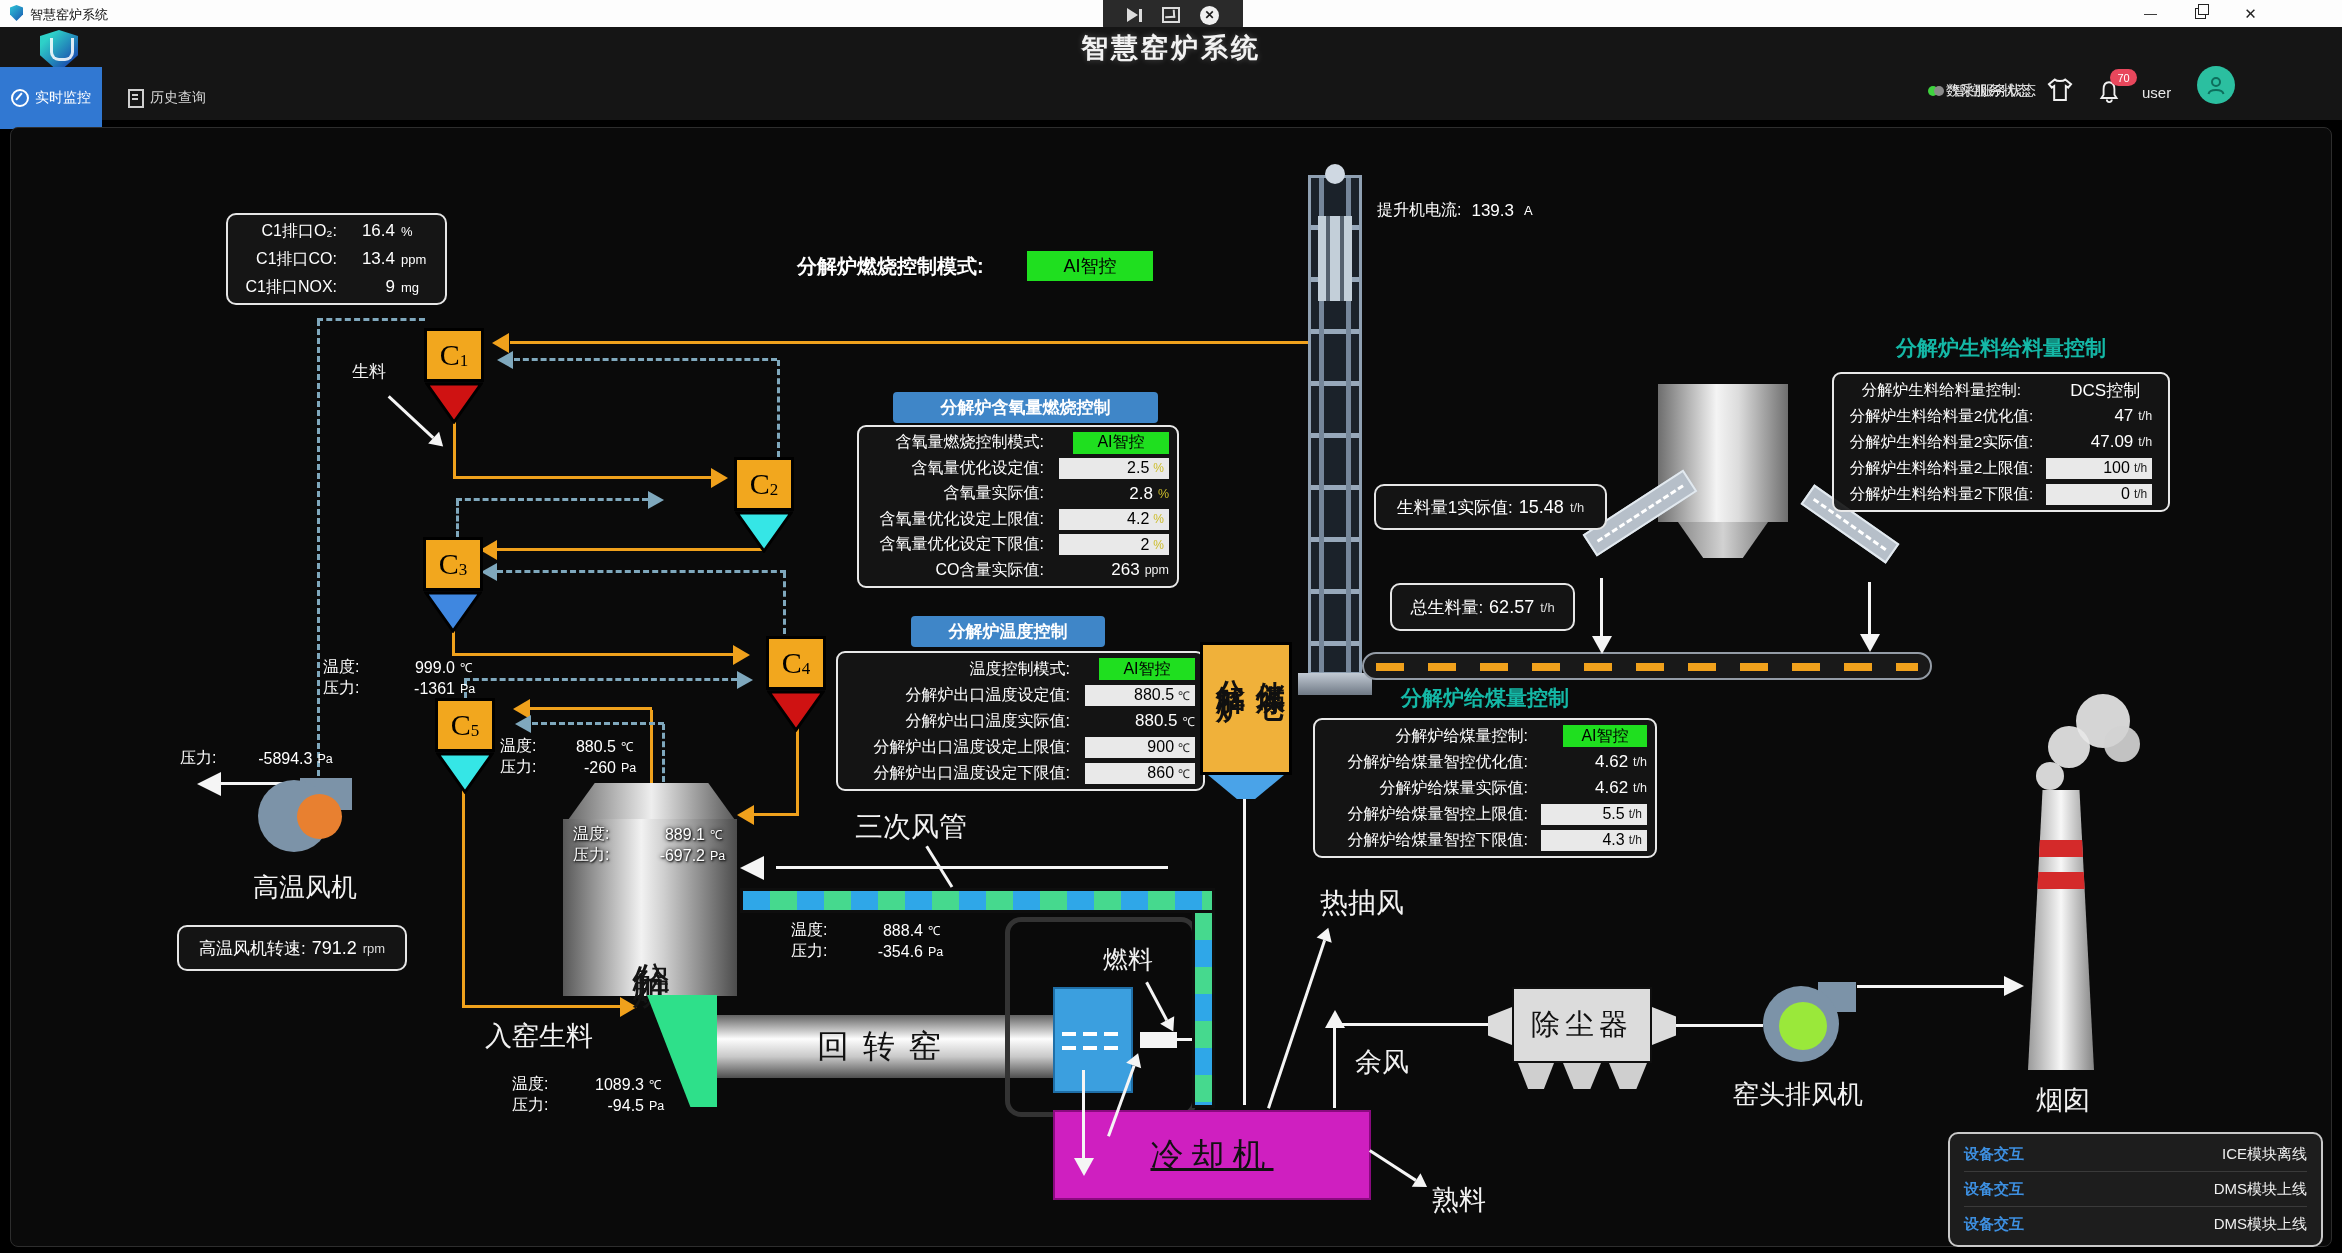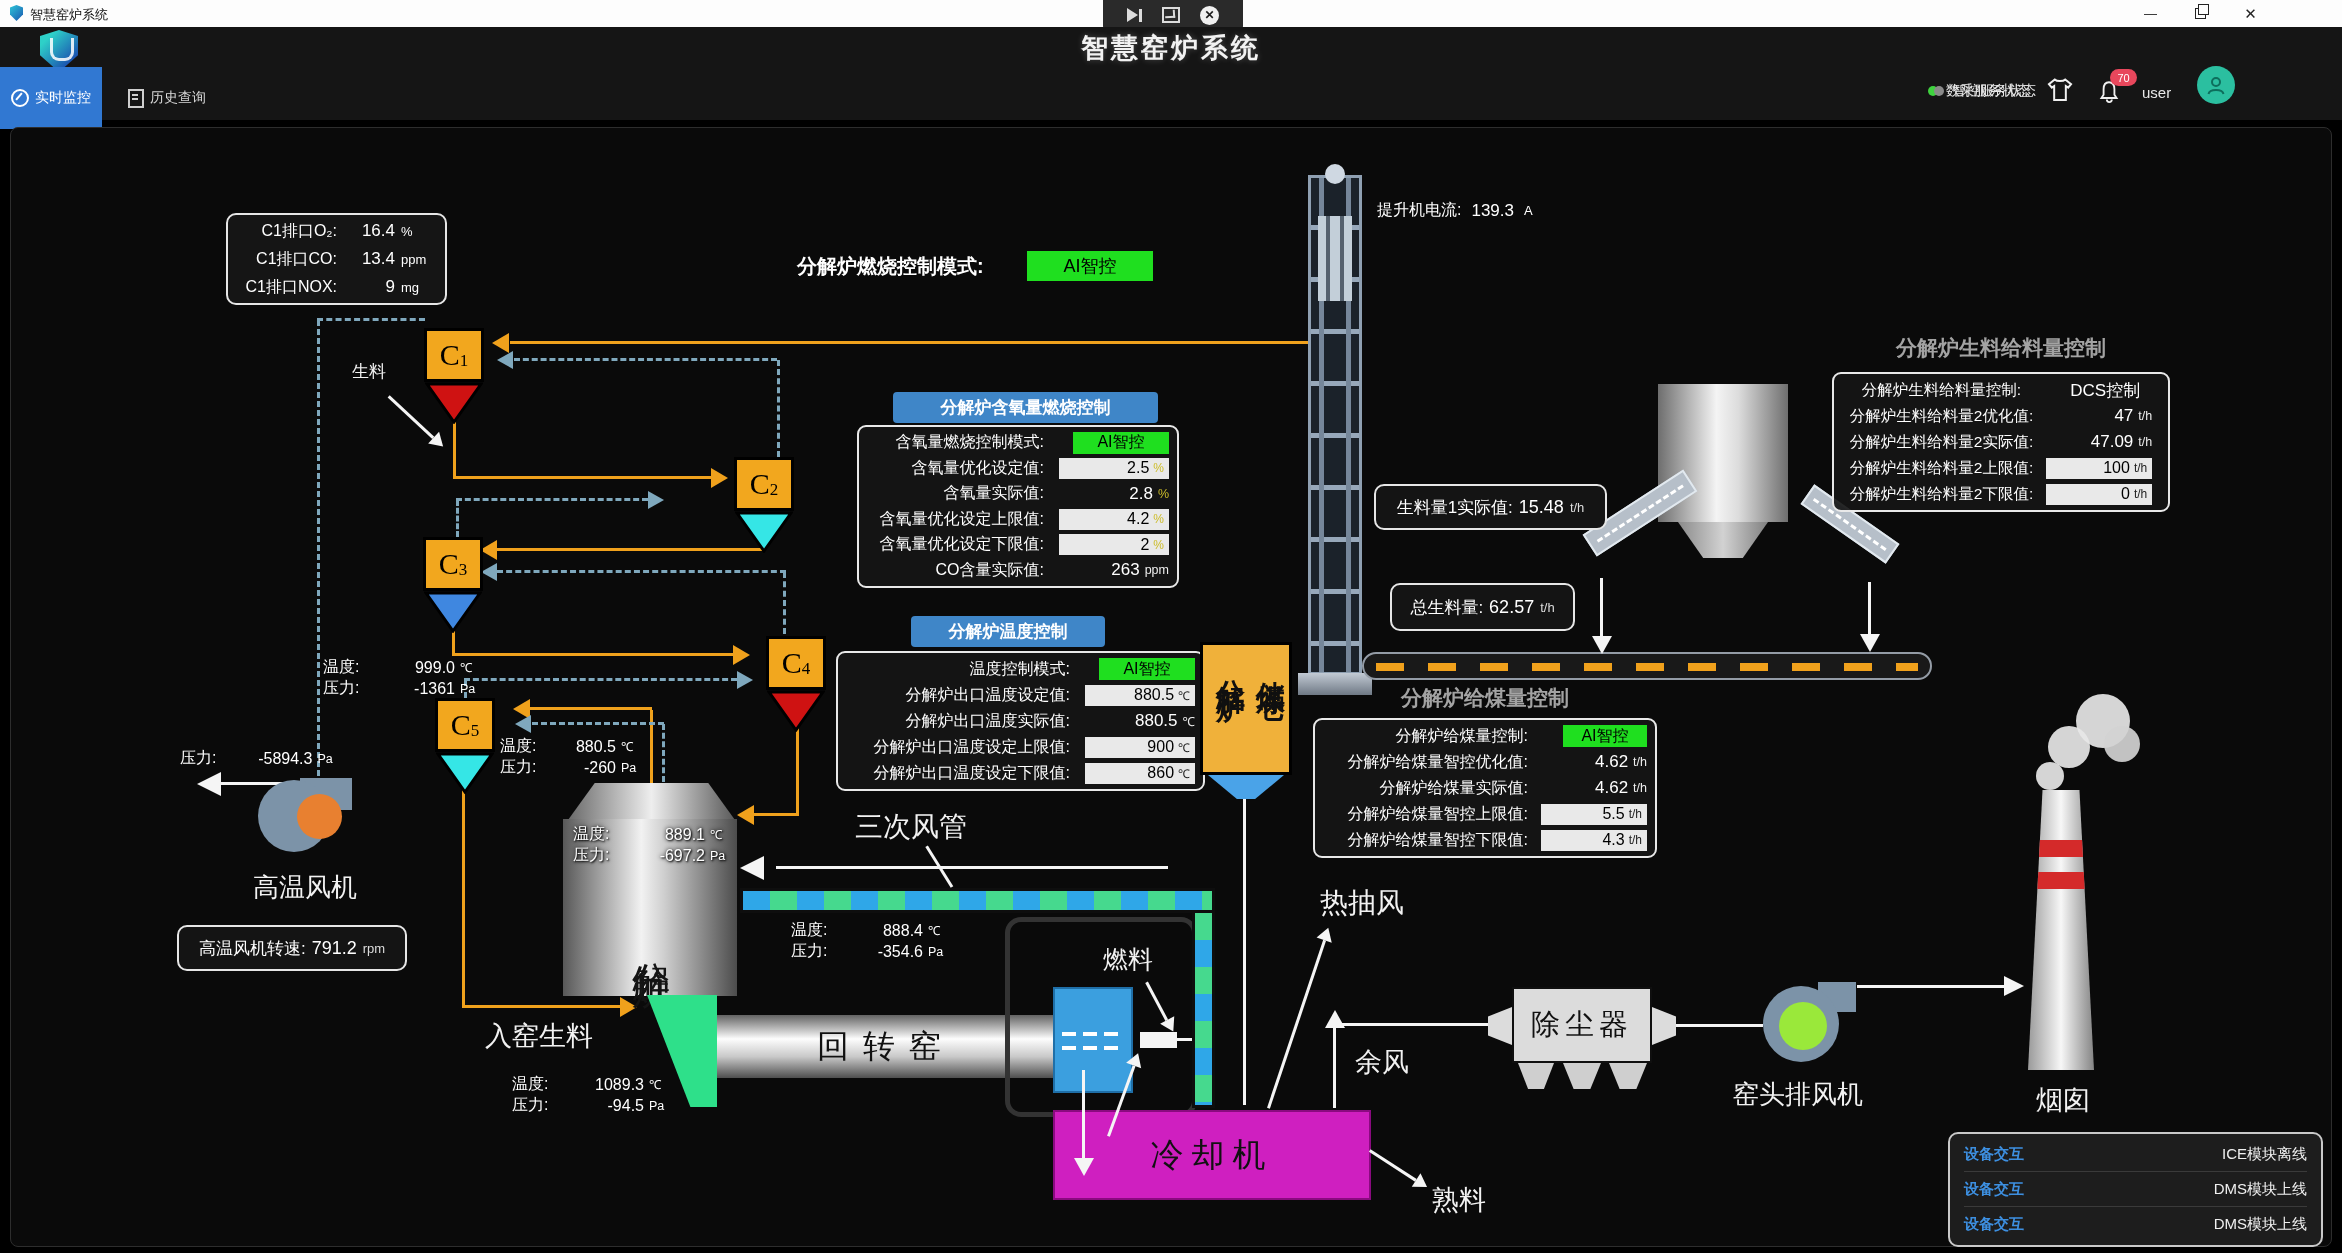--- a/index.html
+++ b/index.html
@@ -45,21 +45,21 @@
 .obox{border:2px solid #e6e6e6;border-radius:10px;background:#141414;display:flex;align-items:center;justify-content:center;gap:6px;font-size:17px;color:#fff;}
 .obox b{font-weight:normal;font-size:18px;}
 .obox i{font-style:normal;font-size:13px;color:#ddd;}
 #c1box{left:226px;top:213px;width:221px;height:92px;border:2px solid #e6e6e6;border-radius:10px;background:#151515;display:flex;flex-direction:column;justify-content:center;padding:2px 8px;box-sizing:border-box;}
 .c1row{display:flex;align-items:center;height:28px;font-size:16px;color:#fff;}
 .c1row .l{flex:1;text-align:right;}
 .c1row .v{width:58px;text-align:right;font-size:17px;}
 .c1row .u{width:36px;text-align:left;padding-left:6px;font-size:13px;}
 
 .chip-title{background:var(--accent_blue,#3f86c8);color:#fff;font-size:17px;font-weight:bold;display:flex;align-items:center;justify-content:center;border-radius:4px;}
-.plain-title{color:#a3a3a3;font-size:21px;font-weight:bold;}
+.plain-title{color:#14b8a6;font-size:21px;font-weight:bold;}
 .panel{border:2px solid #e9e9e9;border-radius:9px;background:rgba(22,22,22,.92);padding:3px 8px;box-sizing:border-box;display:flex;flex-direction:column;justify-content:space-around;}
 .prow{display:flex;align-items:center;height:27px;}
 .plbl{flex:1;text-align:right;font-size:16px;color:#fff;padding-right:7px;white-space:nowrap;}
 .vcell{width:118px;display:flex;justify-content:flex-end;align-items:center;}
 .chip-green{background:var(--ai_green,#1fdf1f);color:#000;font-size:16px;width:96px;height:22px;display:flex;align-items:center;justify-content:center;}
 .inp{background:#e9e9e9;color:#000;width:110px;height:21px;display:flex;align-items:center;justify-content:flex-end;padding:0 5px;box-sizing:border-box;font-size:16px;}
 .inp i{font-style:normal;font-size:12px;margin-left:4px;color:#222;}
 .tval{font-size:17px;color:#fff;display:flex;align-items:center;}
 .tval i{font-style:normal;font-size:12.5px;margin-left:5px;color:#eee;}
 .u-yel{color:#cdbd2a !important;}
@@ -494,21 +494,21 @@
 </div>
 <div class="abs" style="left:1140px;top:1032px;width:37px;height:16px;background:#f5f5f5;"></div>
 <div class="abs wline" style="left:1177px;top:1038px;width:28px;height:3px;"></div>
 <div class="abs serif-lbl" style="left:1103px;top:943px;font-size:25px;">燃料</div>
 <div class="abs rarrow" style="left:1147px;top:982px;width:56px;transform:rotate(62deg);">
     <span class="stem"></span>
     <span class="head"></span>
   </div>
 
 <div class="abs" style="left:1053px;top:1110px;width:318px;height:90px;background:var(--cooler_magenta,#cf1fc0);border:2px solid #8a0a80;box-sizing:border-box;display:flex;align-items:center;justify-content:center;">
-  <span style="font-family:'Liberation Serif',serif;font-size:33px;color:#111;letter-spacing:8px;">冷却机</span>
+  <span style="font-family:'Liberation Serif',serif;font-size:33px;color:#111;letter-spacing:8px;text-decoration:underline;">冷却机</span>
 </div>
 <div class="abs wline" style="left:1082px;top:1070px;width:3px;height:88px;"></div>
 <div class="abs ah ah-d-w" style="left:1074px;top:1158px;"></div>
 <div class="abs rarrow" style="left:1108px;top:1136px;width:88px;transform:rotate(-70deg);">
     <span class="stem"></span>
     <span class="head"></span>
   </div>
 
 <div class="abs duct-h" style="left:740px;top:888px;width:475px;height:25px;"></div>
 <div class="abs duct-v" style="left:1192px;top:910px;width:23px;height:198px;"></div>

